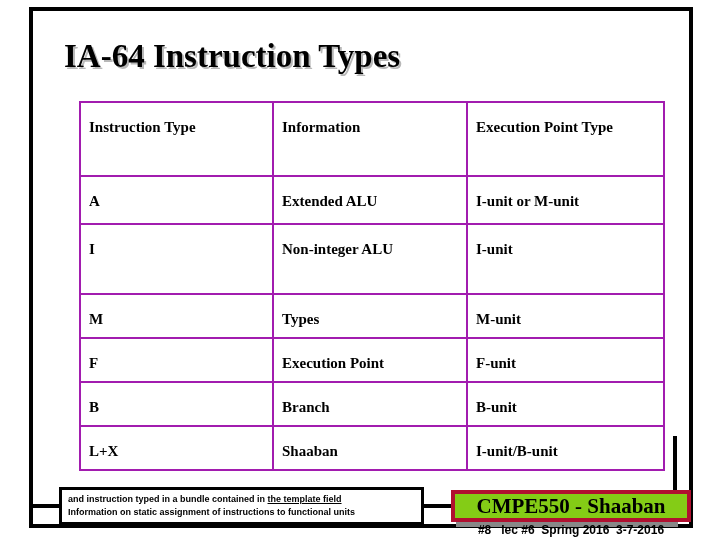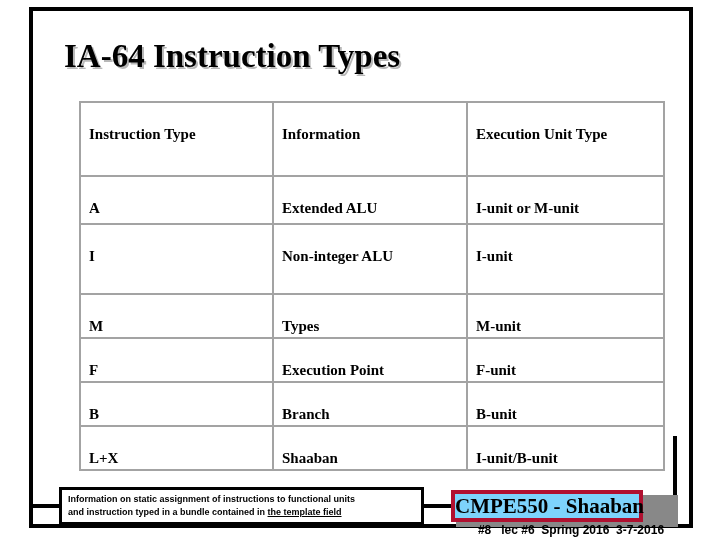--- a/index.html
+++ b/index.html
@@ -49,28 +49,28 @@
   #type-table {
     position: absolute;
     left: 79px;
     top: 101px;
     width: 584px;
     border-collapse: collapse;
     table-layout: fixed;
     background: #ffffff;
   }
   #type-table td, #type-table th {
-    border: 2px solid #a3a3a3;
+    border: 2px solid #a21caf;
     font-family: "Liberation Serif", "DejaVu Serif", serif;
     font-weight: bold;
     font-size: 15px;
     color: #000000;
     text-align: left;
     vertical-align: top;
-    padding: 23px 0 0 8px;
+    padding: 16px 0 0 8px;
     box-sizing: border-box;
   }
   #type-table col.c1 { width: 193px; }
   #type-table col.c2 { width: 194px; }
   #type-table col.c3 { width: 197px; }
 
   tr.row-head td { height: 74px; }
   tr.row-a    td { height: 48px; }
   tr.row-i    td { height: 70px; }
   tr.row-std  td { height: 44px; }
@@ -138,24 +138,24 @@
     left: 456px;
     top: 495px;
     width: 222px;
     height: 32px;
     background: #888888;
   }
   #banner {
     position: absolute;
     left: 451px;
     top: 490px;
-    width: 192px;
+    width: 240px;
     height: 32px;
     border: 4px solid #b01030;
-    background: #7dd3fc;
+    background: #84cc16;
     box-sizing: border-box;
     text-align: center;
     font-family: "Liberation Serif", "DejaVu Serif", serif;
     font-weight: bold;
     font-size: 21px;
     line-height: 24px;
     color: #000000;
     white-space: nowrap;
   }
   #banner-meta {
@@ -182,21 +182,21 @@
 <table id="type-table">
   <colgroup>
     <col class="c1">
       <col class="c2">
       <col class="c3">
   </colgroup>
   <tbody>
     <tr class="row-head">
       <td>Instruction Type</td>
       <td>Information</td>
-      <td>Execution Unit Type</td>
+      <td>Execution Point Type</td>
     </tr>
     <tr class="row-a">
       <td>A</td>
       <td>Extended ALU</td>
       <td>I-unit or M-unit</td>
     </tr>
     <tr class="row-i">
       <td>I</td>
       <td>Non-integer ALU</td>
       <td>I-unit</td>
@@ -223,19 +223,19 @@
     </tr>
   </tbody>
 </table>
 
 <div id="note-connector-left"></div>
 <div id="note-connector-right"></div>
 <div id="banner-connector-right"></div>
 <div id="banner-connector-right-h"></div>
 
 <div id="note-box">
+  <div><span>and instruction typed in a bundle contained in </span><span class="note-underline">the template field</span></div>
   <div>Information on static assignment of instructions  to functional units</div>
-  <div><span>and instruction typed in a bundle contained in </span><span class="note-underline">the template field</span></div>
 </div>
 
 <div id="banner-shadow"></div>
 <div id="banner">CMPE550 - Shaaban</div>
 <div id="banner-meta">#8   lec #6  Spring 2016  3-7-2016</div>
 
 </body></html>

